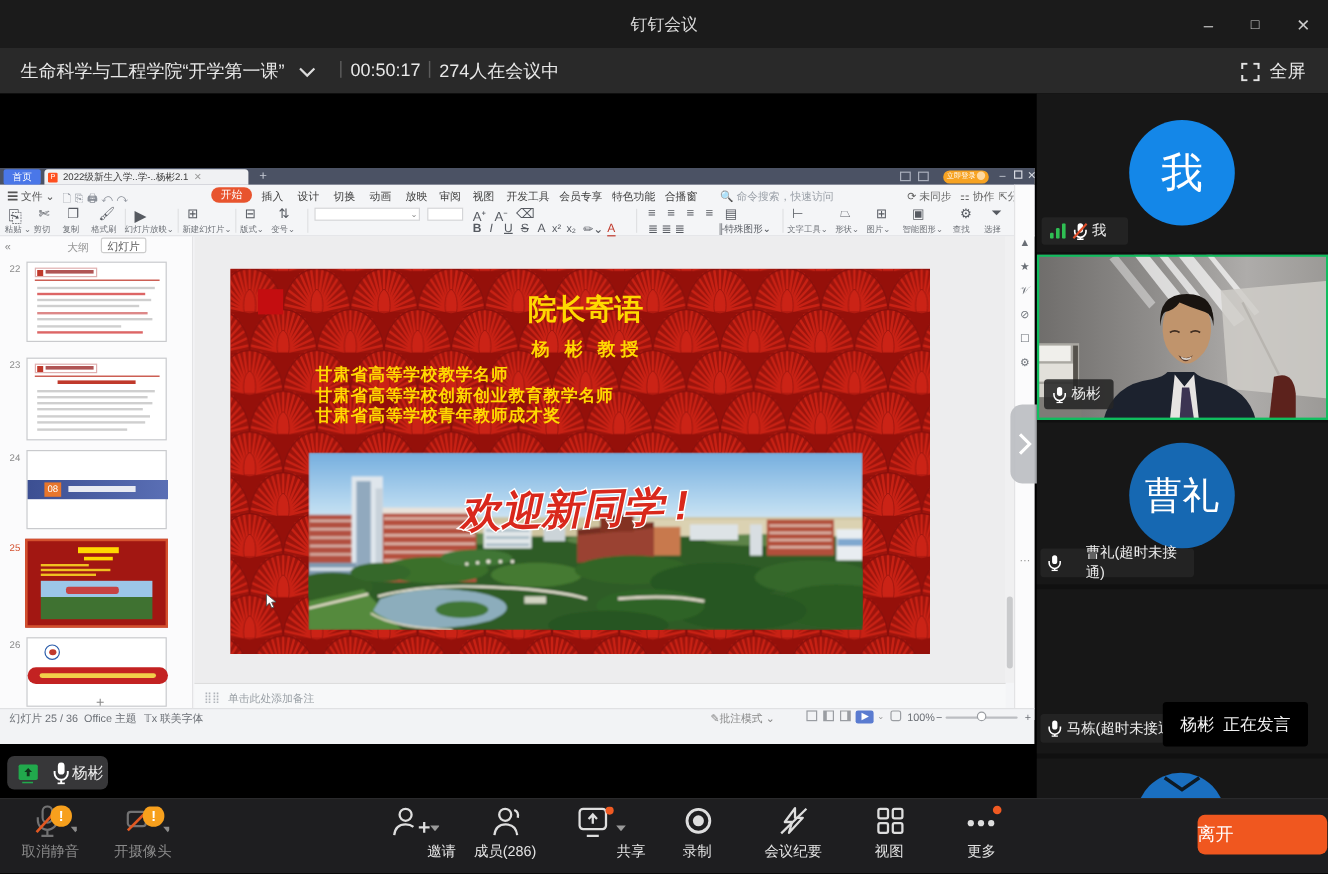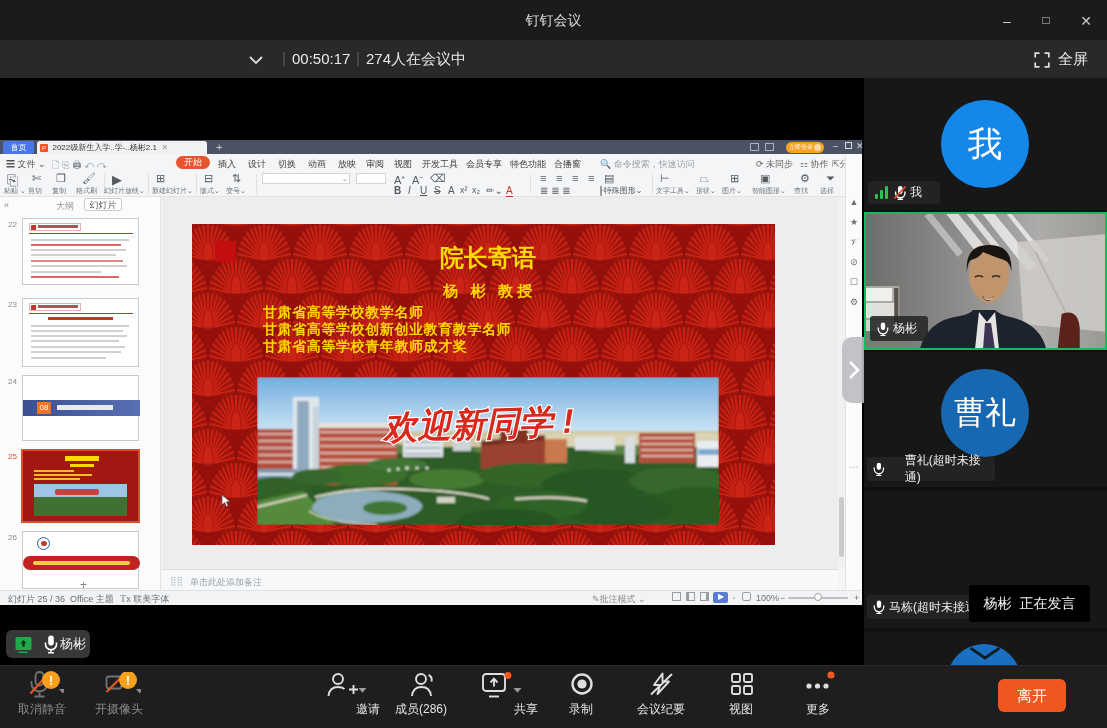--- a/index.html
+++ b/index.html
@@ -19,37 +19,38 @@
   #sidebar { left:864px; top:78px; width:243px; height:587px; background:#101010; }
   .tile { left:0; width:243px; background:#171717; overflow:hidden; }
   .avatar { border-radius:50%; color:#fff; display:flex; align-items:center; justify-content:center; }
   .chip { background:rgba(38,38,38,.88); border-radius:3px; color:#ededed; font-size:12px;
           display:flex; align-items:center; }
   
   #botbar { left:0; top:665px; width:1107px; height:63px; background:#1e1e20; border-top:1px solid #2a2a2c; }
   .tbtn { position:absolute; top:3px; width:76px; height:48px; text-align:center; }
   .tbtn .lbl { position:absolute; top:32px; left:0; width:100%; font-size:12px; color:#e3e3e3; }
   .tbtn.dim .lbl { color:#8a8a8a; }
-  #leave { left:998px; top:13px; width:68px; height:33px; background:#f0571f; border-radius:6px;
-           color:#fff; font-size:15px; text-align:center; line-height:33px; }
+  #leave { left:998px; top:13px; width:108px; height:33px; background:#f0571f; border-radius:6px;
+           color:#fff; font-size:15px; text-align:left; line-height:33px; }
   #tooltip { left:969px; top:585px; width:121px; height:37px; background:#000; border-radius:3px;
              color:#f2f2f2; font-size:14px; line-height:37px; text-align:center; z-index:60; }
 </style>
 </head>
 <body>
 <div id="stage">
 
   <div class="abs" id="titlebar">
     <div class="abs t">钉钉会议</div>
     <div class="abs winbtn" style="left:1000px;">–</div>
     <div class="abs winbtn" style="left:1039px; font-size:12px;">□</div>
     <div class="abs winbtn" style="left:1079px;">✕</div>
   </div>
 
   <div class="abs" id="infobar">
+    <div class="abs" style="left:17px; top:10px;">生命科学与工程学院“开学第一课”</div>
     <svg class="abs" style="left:248px; top:15px;" width="16" height="10" viewBox="0 0 16 10">
         <path d="M2 2 L8 8 L14 2" stroke="#dcdcdc" stroke-width="1.8" fill="none"></path>
       </svg>
     <div class="abs sep" style="left:282px; top:9px;">|</div>
     <div class="abs" style="left:292px; top:10px;">00:50:17</div>
     <div class="abs sep" style="left:356px; top:9px;">|</div>
     <div class="abs" style="left:366px; top:10px;">274人在会议中</div>
     <svg class="abs" style="left:1034px; top:12px;" width="16" height="16" viewBox="0 0 16 16">
       <g stroke="#e2e2e2" stroke-width="1.7" fill="none">
         <path d="M1.2 5.5 V1.2 H5.5 M10.5 1.2 H14.8 V5.5 M14.8 10.5 V14.8 H10.5 M5.5 14.8 H1.2 V10.5"></path>
@@ -381,21 +382,21 @@
       <div class="abs" style="left:845px;top:14px;width:17px;height:436px;background:#fbfbfc;border-left:1px solid #e3e3e5;color:#6a6f76;font-size:9px;text-align:center;">
         <div style="margin-top:38px;line-height:20px;">▲<br>★<br>𝒱<br>⊘<br>☐<br>⚙</div>
         <div style="margin-top:150px;color:#999;">⋯</div>
       </div>
 
       <div class="abs" style="left:162px;top:429px;width:676px;height:21px;background:#f7f8f9;border-top:1px solid #ddd;color:#9aa0a6;font-size:9px;">
         <span style="position:absolute;left:8px;top:6px;color:#b0b4ba;">⣿⣿</span>
         <span style="position:absolute;left:28px;top:6px;">单击此处添加备注</span>
       </div>
 
-      <div class="abs" style="left:0;top:450px;width:862px;height:15px;background:#f2f3f5;border-top:1px solid #e0e1e3;color:#6b6f75;font-size:9px;">
+      <div class="abs" style="left:0;top:450px;width:862px;height:30px;background:#f2f3f5;border-top:1px solid #e0e1e3;color:#6b6f75;font-size:9px;">
         <span style="position:absolute;left:8px;top:2px;">幻灯片 25 / 36</span>
         <span style="position:absolute;left:70px;top:2px;">Office 主题</span>
         <span style="position:absolute;left:120px;top:2px;">𝕋x 联美字体</span>
         <span style="position:absolute;left:592px;top:2px;color:#888;">✎批注模式 ⌄</span>
         <span style="position:absolute;left:672px;top:1px;width:9px;height:9px;border:1px solid #9a9da2;"></span>
         <span style="position:absolute;left:686px;top:1px;width:9px;height:9px;border:1px solid #9a9da2;border-left-width:3px;"></span>
         <span style="position:absolute;left:700px;top:1px;width:9px;height:9px;border:1px solid #9a9da2;border-right-width:3px;"></span>
         <div class="abs" style="left:713px;top:1px;width:15px;height:11px;background:#5a7bd0;border-radius:2px;">
             <span style="position:absolute;left:5px;top:0px;color:#fff;font-size:8px;">▶</span>
           </div>

